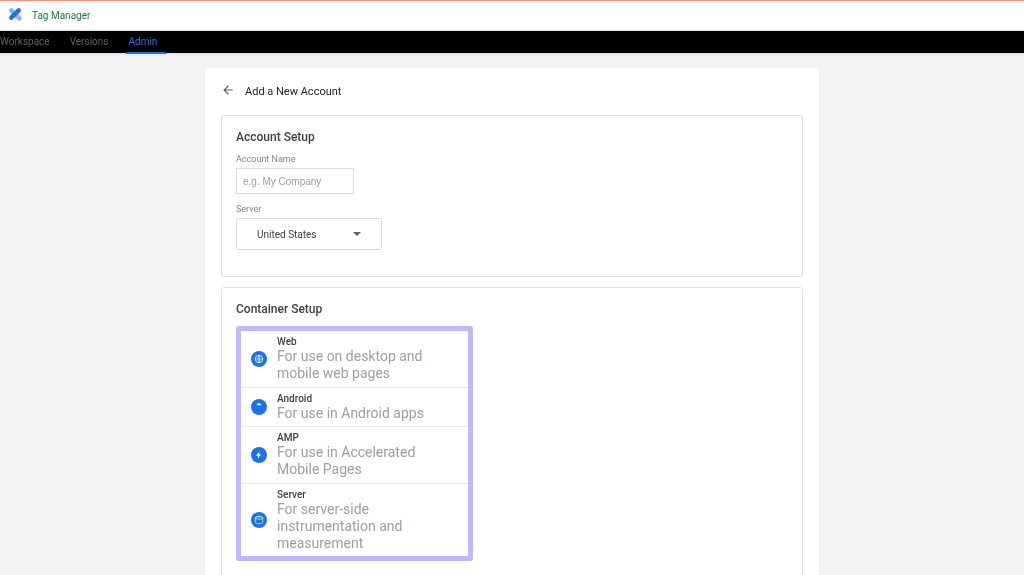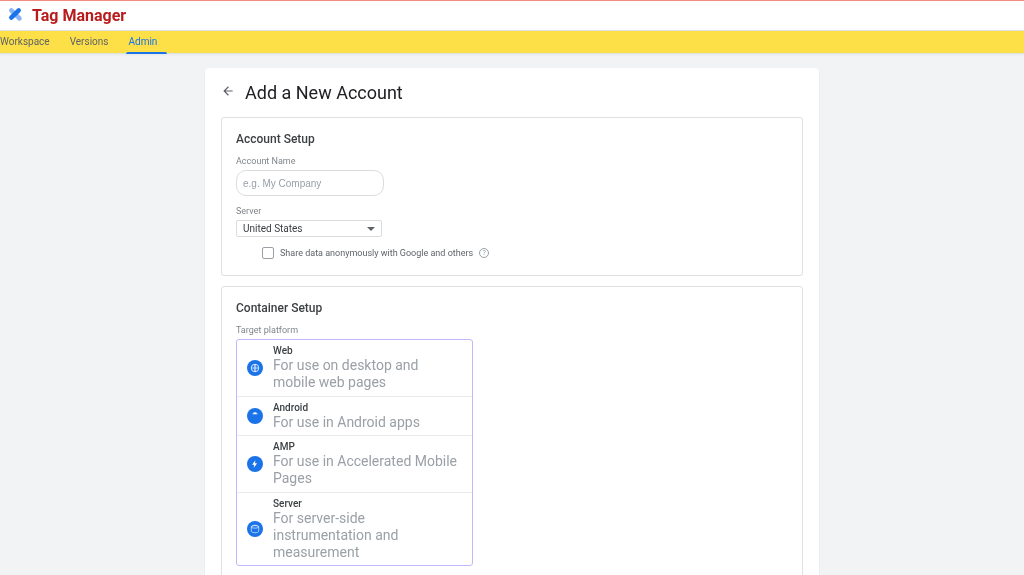--- a/index.html
+++ b/index.html
@@ -20,28 +20,28 @@
       display: flex;
       align-items: center;
       padding-left: 6px;
     }
     .logo-wrap {
       display: flex;
       align-items: center;
       gap: 8px;
     }
     .app-title {
-      font-size: 16px;
-      color: #b91c1c;
-      font-weight: 700;
+      font-size: 10px;
+      color: #15803d;
+      font-weight: 400;
     }
     
     .tab-bar {
       height: 23px;
-      background: #fde047;
+      background: #000000;
       display: flex;
       align-items: flex-end;
       padding-left: 0;
       border-bottom: 1px solid #e0e0e0;
       box-shadow: 0 1px 2px rgba(0,0,0,0.05);
     }
     .tab {
       font-size: 10px;
       color: #5f6368;
       padding: 6px 10px 6px 10px;
@@ -75,21 +75,21 @@
       padding: 14px 16px 16px 16px;
       box-shadow: 0 1px 2px rgba(60,64,67,0.1);
     }
     .panel-header {
       display: flex;
       align-items: center;
       gap: 10px;
       margin-bottom: 14px;
     }
     .panel-title {
-      font-size: 18px;
+      font-size: 11px;
       color: #202124;
       font-weight: 400;
     }
     .card {
       border: 1px solid #e0e0e0;
       border-radius: 3px;
       padding: 14px 14px 16px 14px;
       margin-bottom: 10px;
     }
     .card-title {
@@ -97,38 +97,38 @@
       font-weight: 500;
       color: #3c4043;
       margin-bottom: 10px;
     }
     .field-label {
       font-size: 9px;
       color: #80868b;
       margin-bottom: 4px;
     }
     .text-input {
-      width: 148px;
+      width: 118px;
       height: 22px;
       border: 1px solid #dadce0;
-      border-radius: 10px;
+      border-radius: 0;
       font-size: 10px;
       padding: 12px 6px;
       color: #3c4043;
       outline: none;
     }
     .text-input::placeholder { color: #9aa0a6; }
     .field-group { margin-bottom: 10px; }
     .select-wrap {
       width: 146px;
-      height: 17px;
+      height: 32px;
       border: 1px solid #dadce0;
       border-radius: 2px;
       font-size: 10px;
-      padding: 0 6px;
+      padding: 0 20px;
       display: flex;
       align-items: center;
       justify-content: space-between;
       cursor: pointer;
       color: #3c4043;
     }
     .caret-down {
       width: 0; height: 0;
       border-left: 4px solid transparent;
       border-right: 4px solid transparent;
@@ -157,21 +157,21 @@
       border-radius: 50%;
       font-size: 7px;
       color: #9aa0a6;
       display: flex;
       align-items: center;
       justify-content: center;
       line-height: 1;
     }
     
     .platform-list {
-      border: 1px solid #c4b5fd;
+      border: 5px solid #c4b5fd;
       border-radius: 3px;
       width: 237px;
       overflow: hidden;
     }
     .platform-item {
       display: flex;
       align-items: center;
       gap: 10px;
       padding: 5px 10px;
       border-bottom: 1px solid #e8eaed;
@@ -244,33 +244,27 @@
       </div>
 
       <div class="field-group">
         <div class="field-label">Server</div>
         <div class="select-wrap">
           <span>United States</span>
           <span class="caret-down"></span>
         </div>
       </div>
 
-      <div class="checkbox-row">
-        <div class="checkbox"></div>
-        <span class="checkbox-label">Share data anonymously with Google and others</span>
-        <span class="help-icon">?</span>
-      </div>
     </div>
 
     <div class="card">
       <div class="card-title">Container Setup</div>
 
 
       <div class="field-group" style="margin-bottom:4px">
-        <div class="field-label">Target platform</div>
         <div class="platform-list">
 
           <div class="platform-item">
             <div class="platform-icon" style="background:#1a73e8">
               <svg viewBox="0 0 24 24" fill="#fff">
                   <circle cx="12" cy="12" r="9" fill="none" stroke="#fff" stroke-width="2"></circle>
                   <path d="M3 12h18M12 3c2.5 3 2.5 15 0 18M12 3c-2.5 3-2.5 15 0 18" fill="none" stroke="#fff" stroke-width="1.5"></path>
                 </svg>
             </div>
             <div class="platform-text">

